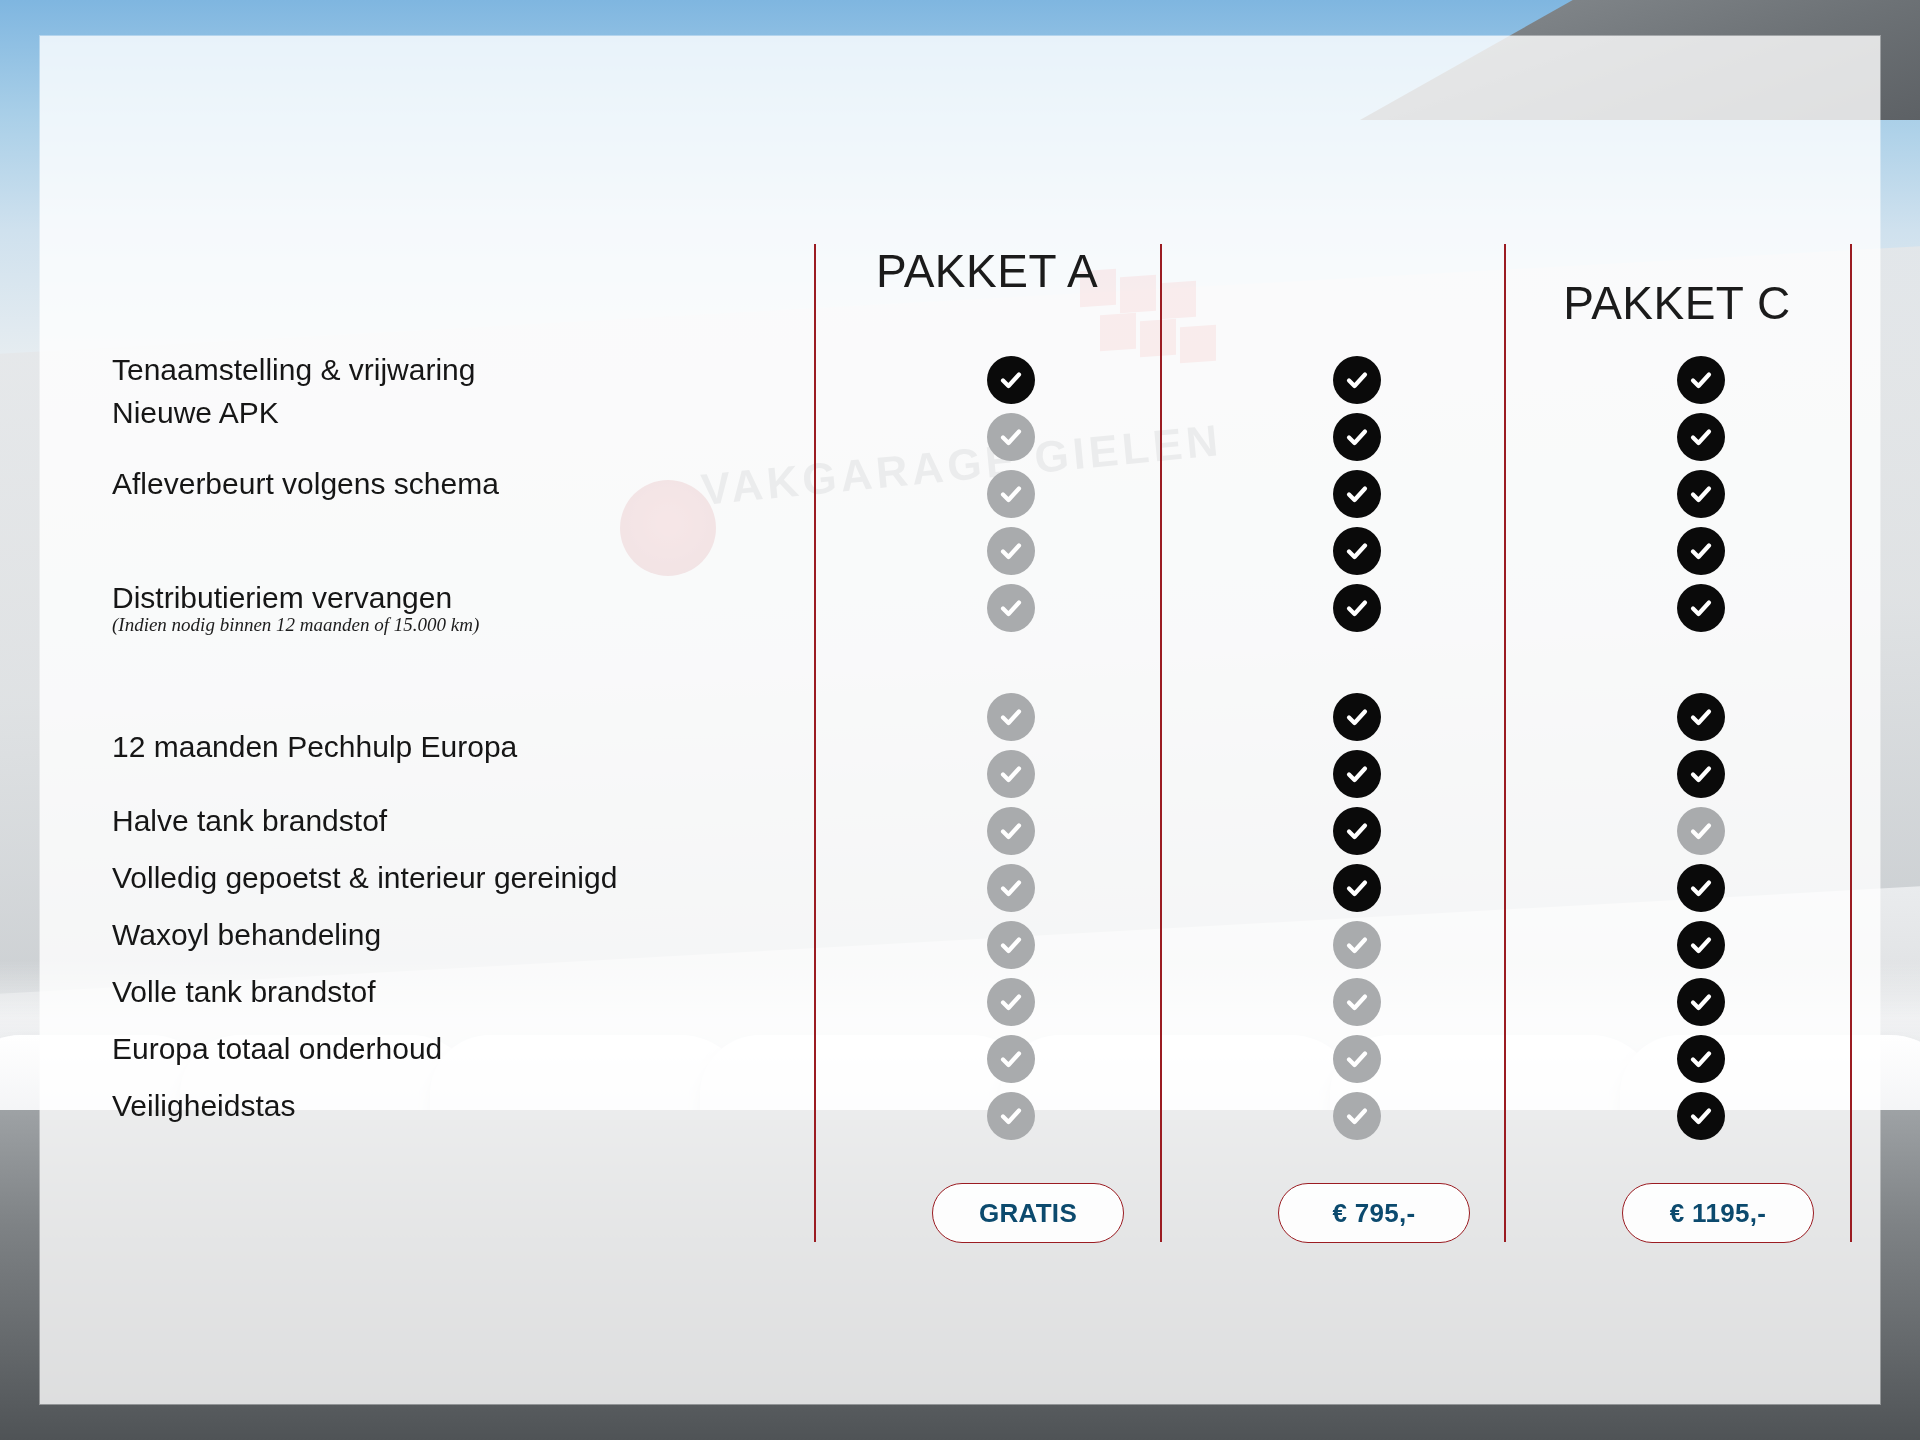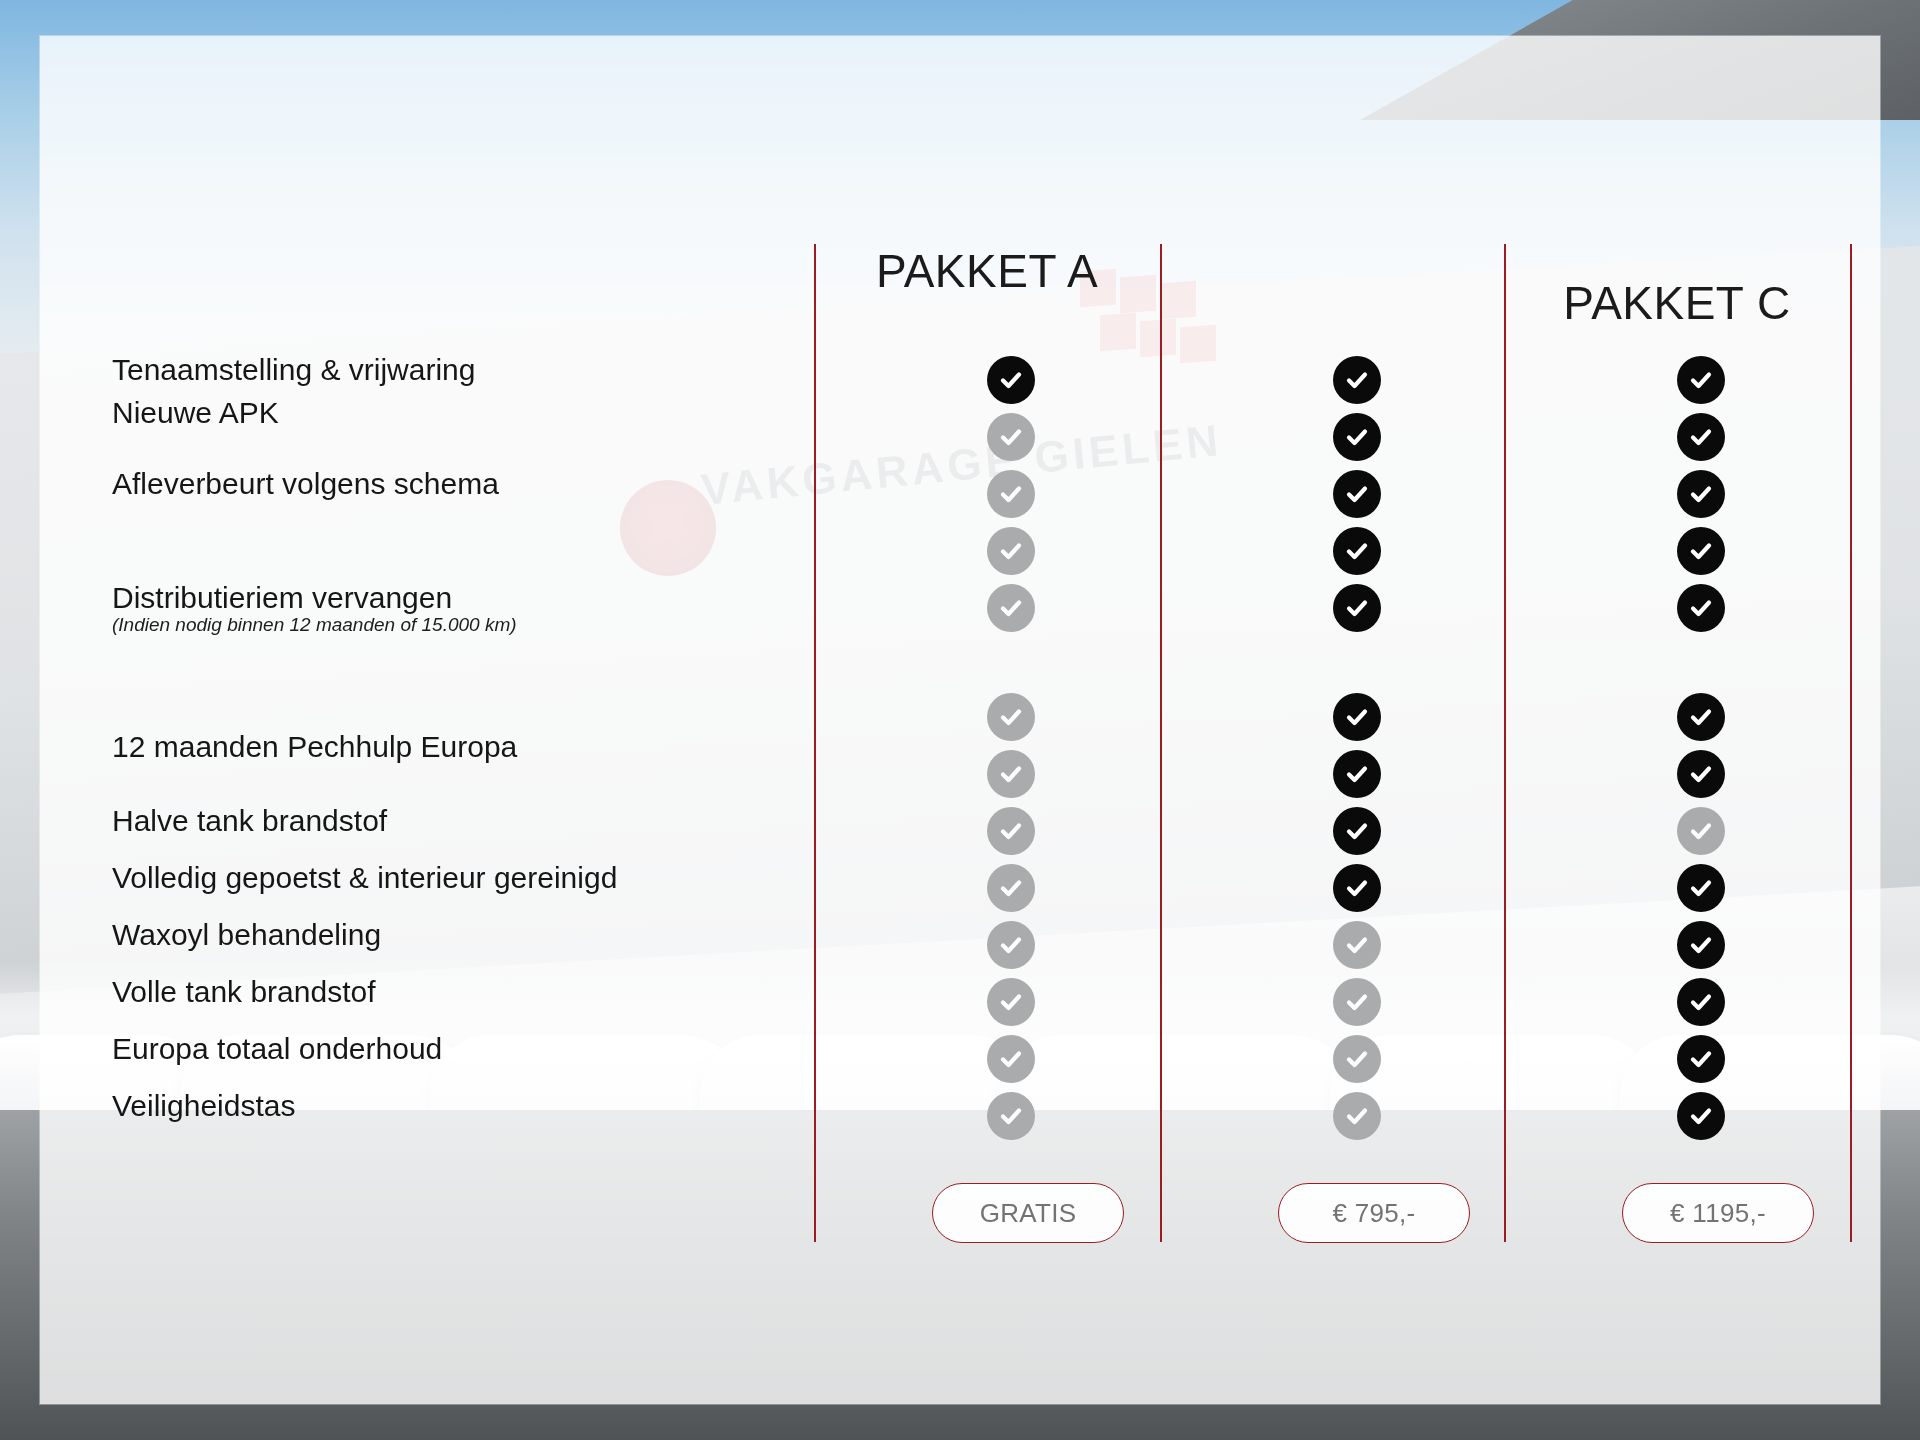--- a/index.html
+++ b/index.html
@@ -136,20 +136,21 @@
     color: #161616;
     white-space: nowrap;
   }
   .feature-note {
     position: absolute;
     left: 72px;
     font-size: 19px;
     font-style: italic;
     color: #1d1d1d;
     white-space: nowrap;
+    font-family: Liberation Serif, serif;
   }
 
   .check {
     position: absolute;
     width: 48px;
     height: 48px;
     border-radius: 50%;
     display: flex;
     align-items: center;
     justify-content: center;
@@ -161,22 +162,22 @@
   .price-pill {
     position: absolute;
     height: 58px;
     border: 1.6px solid #9b1c22;
     border-radius: 30px;
     background: rgba(255,255,255,0.92);
     display: flex;
     align-items: center;
     justify-content: center;
     font-size: 26px;
-    font-weight: normal;
-    color: #737373;
+    font-weight: bold;
+    color: #0c4a6e;
     letter-spacing: 0.3px;
   }
 </style>
 </head>
 <body>
 
 <div class="stage">
 
   <div class="bg-sky"></div>
   <div class="bg-roof"></div>

